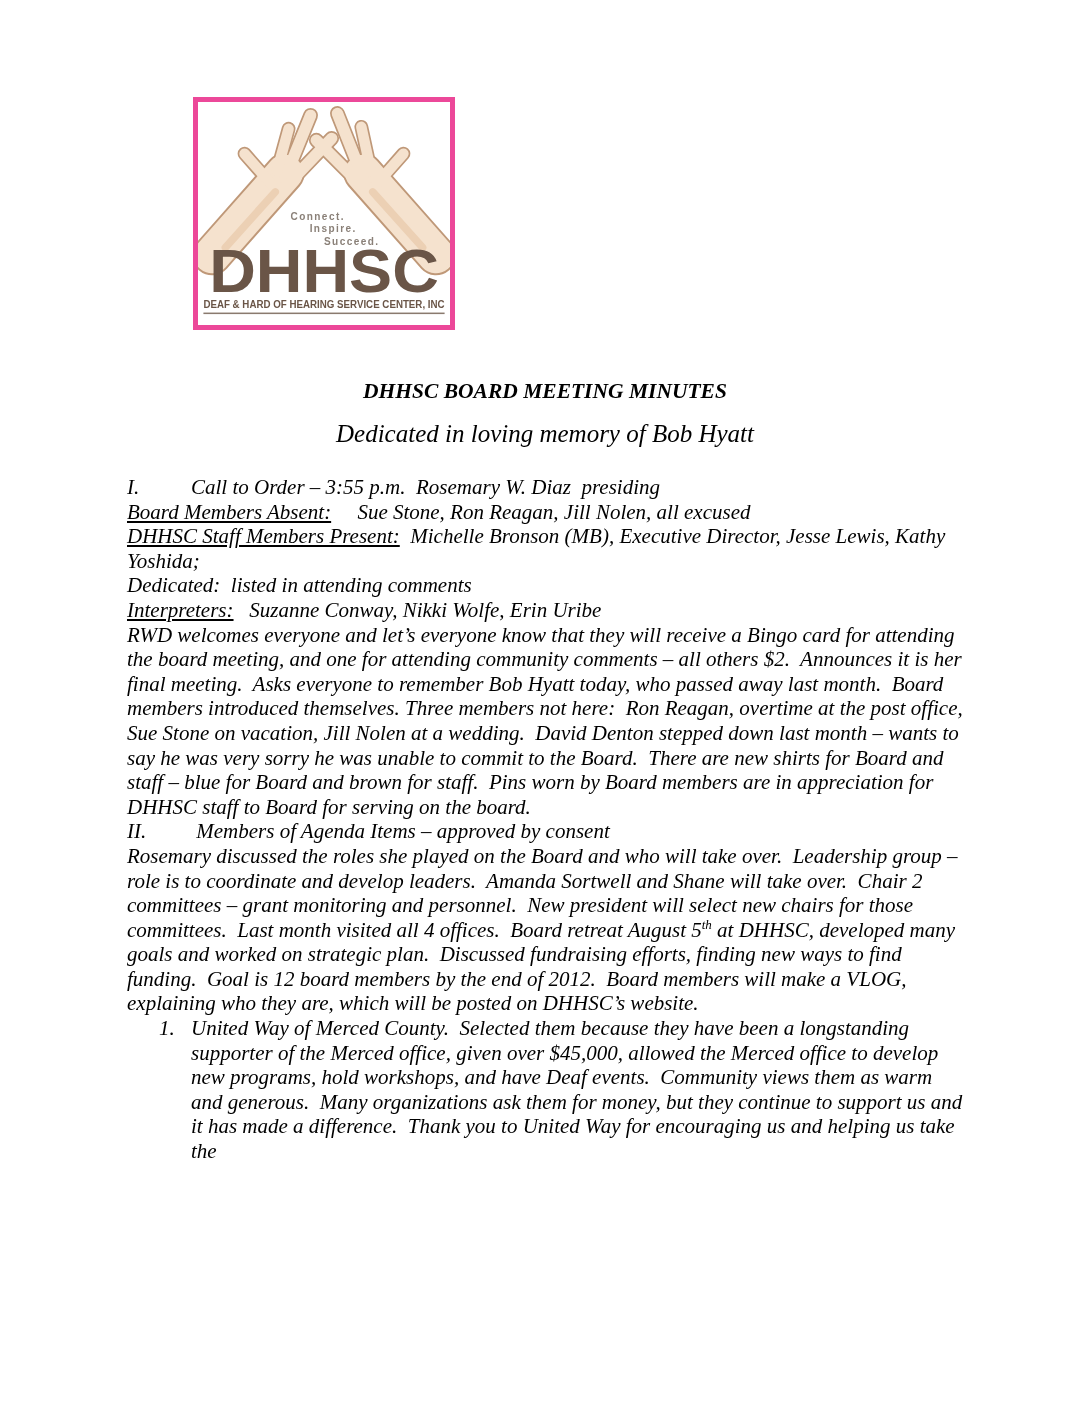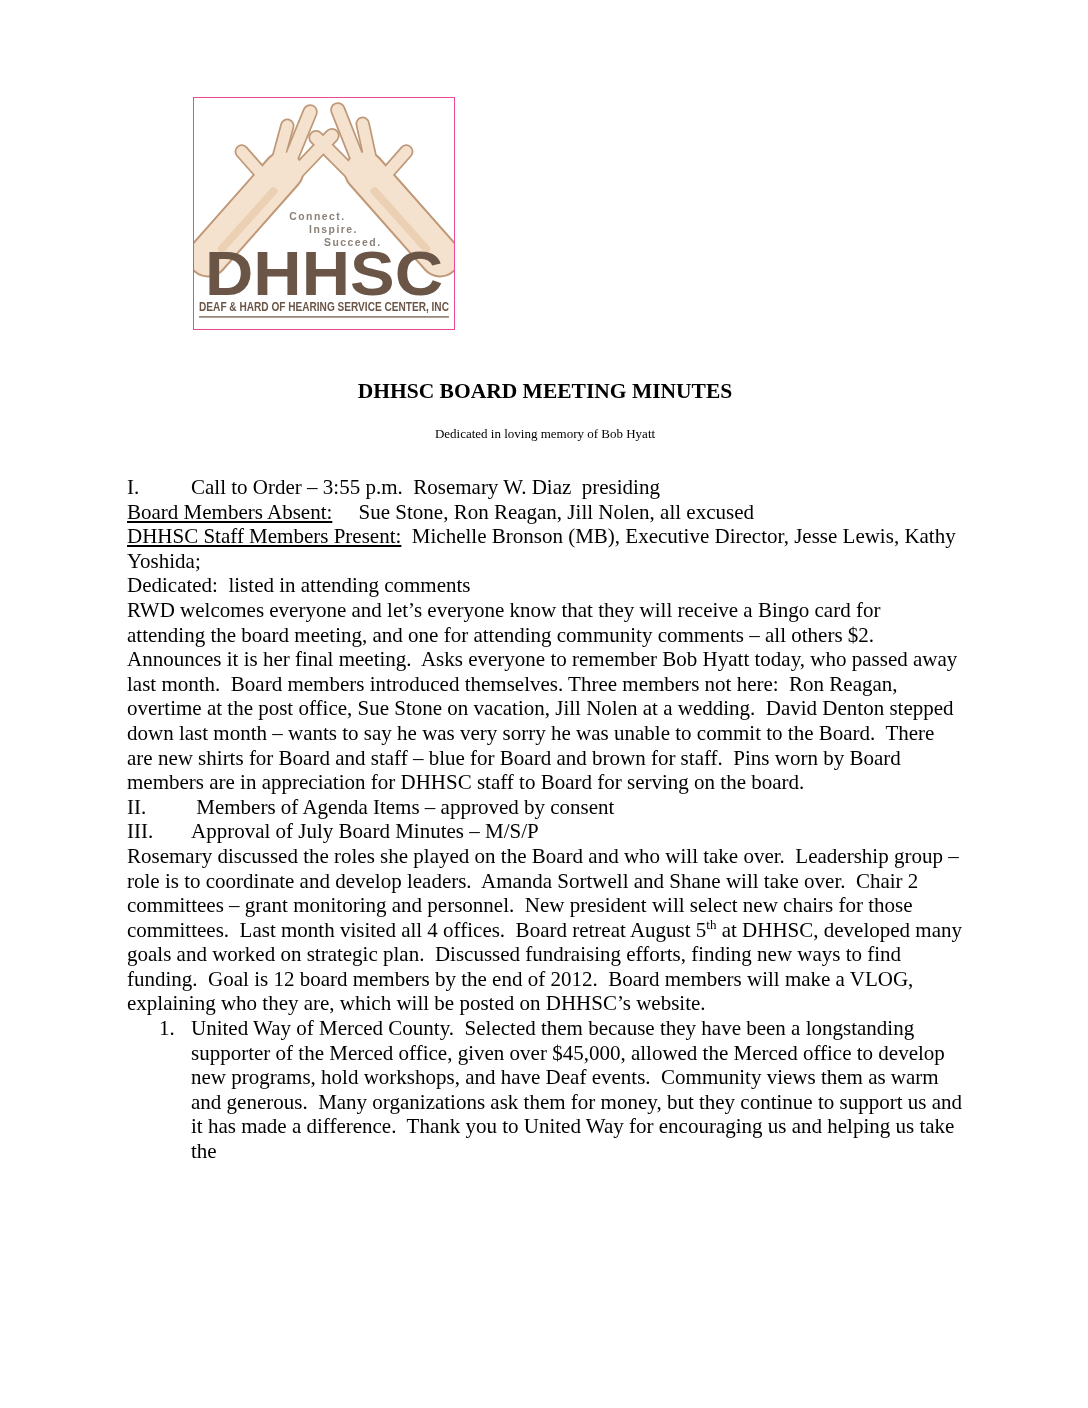--- a/index.html
+++ b/index.html
@@ -7,36 +7,36 @@
     position:relative;
     width:1088px; height:1408px;
     background:#ffffff;
     font-family:"Liberation Serif","DejaVu Serif",serif;
     color:#000000;
     overflow:hidden;
   }
   .logo-box {
     position:absolute; left:193px; top:97px;
     width:262px; height:233px;
-    border:1px solid #ec4899;
+    border:5px solid #ec4899;
     box-sizing:border-box;
     background:#ffffff;
   }
   .logo-box svg { display:block; width:100%; height:100%; }
   .content {
     position:absolute; left:127px; top:378px; width:836px;
-    font-size:21px; line-height:24.6px;
+    font-size:21px; line-height:24.6px;font-style:italic;
   }
   .title-line {
     text-align:center; font-weight:bold;
     font-size:21.5px; line-height:27px;
     white-space:pre-wrap;
   }
   .dedication {
-    text-align:center; font-size:13px;
+    text-align:center; font-size:25px;
     margin-top:16px; line-height:25px;
     white-space:pre-wrap;
   }
   .body-text { margin-top:29px; }
   .pre { white-space:pre-wrap; }
   .row { display:flex; }
   .row .num { width:64px; flex:none; }
   .row .rtext { flex:1; }
   .award-row { display:flex; margin-left:32px; }
   .award-row .anum { width:32px; flex:none; }
@@ -112,32 +112,29 @@
         <span class="rtext pre">Call to Order – 3:55 p.m.  Rosemary W. Diaz  presiding</span>
       </div>
 
 
       <div class="pre"><span class="u-label">Board Members Absent:</span><span class="pre">     Sue Stone, Ron Reagan, Jill Nolen, all excused</span></div>
 
       <div class="pre"><span class="u-label">DHHSC Staff Members Present:</span><span class="pre">  Michelle Bronson (MB), Executive Director, Jesse Lewis, Kathy Yoshida;</span></div>
 
       <div class="pre"><span>Dedicated:</span><span class="pre">  listed in attending comments</span></div>
 
+      <div class="pre"><span class="u-label">Interpreters:</span><span class="pre">   Suzanne Conway, Nikki Wolfe, Erin Uribe</span></div>
 
       <div class="pre">RWD welcomes everyone and let’s everyone know that they will receive a Bingo card for attending the board meeting, and one for attending community comments – all others $2.  Announces it is her final meeting.  Asks everyone to remember Bob Hyatt today, who passed away last month.  Board members introduced themselves. Three members not here:  Ron Reagan, overtime at the post office, Sue Stone on vacation, Jill Nolen at a wedding.  David Denton stepped down last month – wants to say he was very sorry he was unable to commit to the Board.  There are new shirts for Board and staff – blue for Board and brown for staff.  Pins worn by Board members are in appreciation for DHHSC staff to Board for serving on the board.</div>
 
       <div class="row">
         <span class="num pre">II.</span>
         <span class="rtext pre"> Members of Agenda Items – approved by consent</span>
       </div>
 
-      <div class="row">
-        <span class="num pre">III.</span>
-        <span class="rtext pre">Approval of July Board Minutes – M/S/P</span>
-      </div>
 
 
       <div class="pre"><span class="pre">Rosemary discussed the roles she played on the Board and who will take over.  Leadership group – role is to coordinate and develop leaders.  Amanda Sortwell and Shane will take over.  Chair 2 committees – grant monitoring and personnel.  New president will select new chairs for those committees.  Last month visited all 4 offices.  Board retreat August 5</span><sup class="ss">th</sup><span class="pre"> at DHHSC, developed many goals and worked on strategic plan.  Discussed fundraising efforts, finding new ways to find funding.  Goal is 12 board members by the end of 2012.  Board members will make a VLOG, explaining who they are, which will be posted on DHHSC’s website.</span></div>
 
 
       <div class="award-row">
         <span class="anum pre">1.</span>
         <span class="atext pre">United Way of Merced County.  Selected them because they have been a longstanding supporter of the Merced office, given over $45,000, allowed the Merced office to develop new programs, hold workshops, and have Deaf events.  Community views them as warm and generous.  Many organizations ask them for money, but they continue to support us and it has made a difference.  Thank you to United Way for encouraging us and helping us take the</span>
       </div>
 

